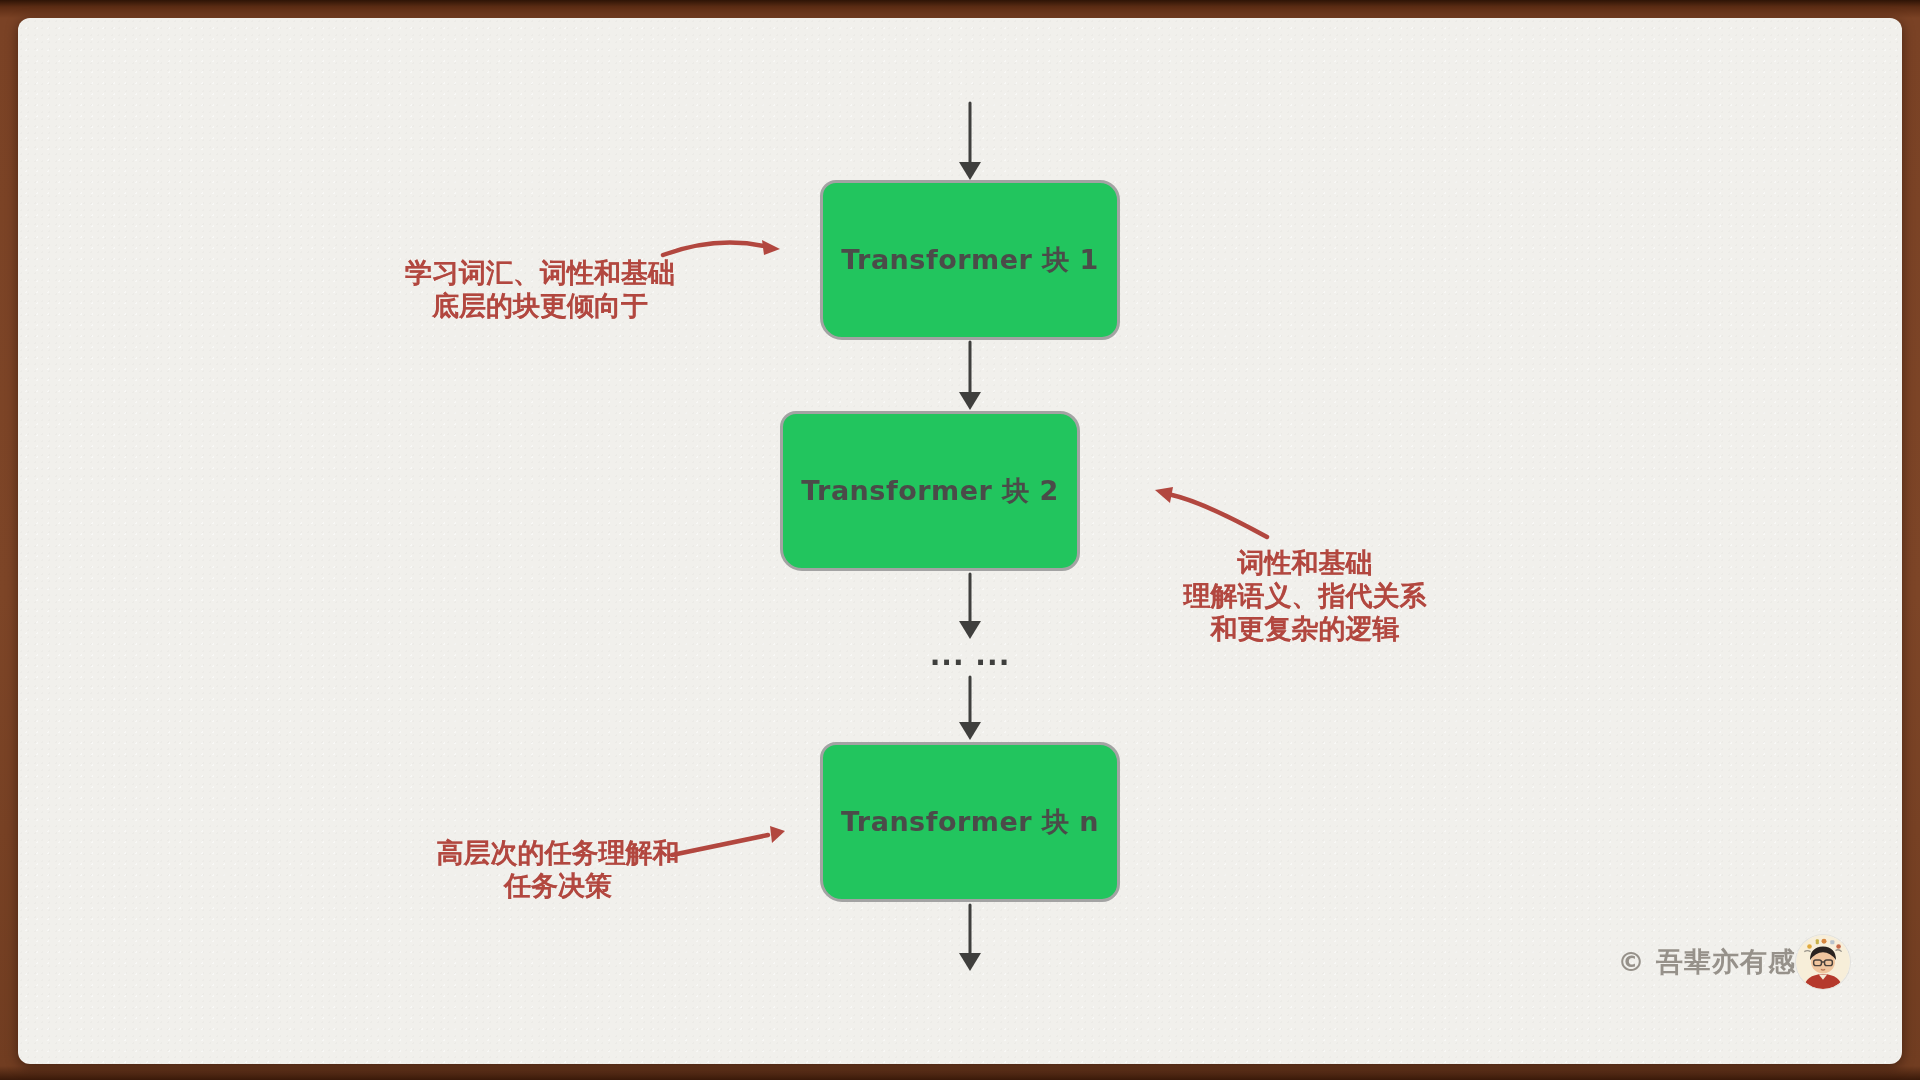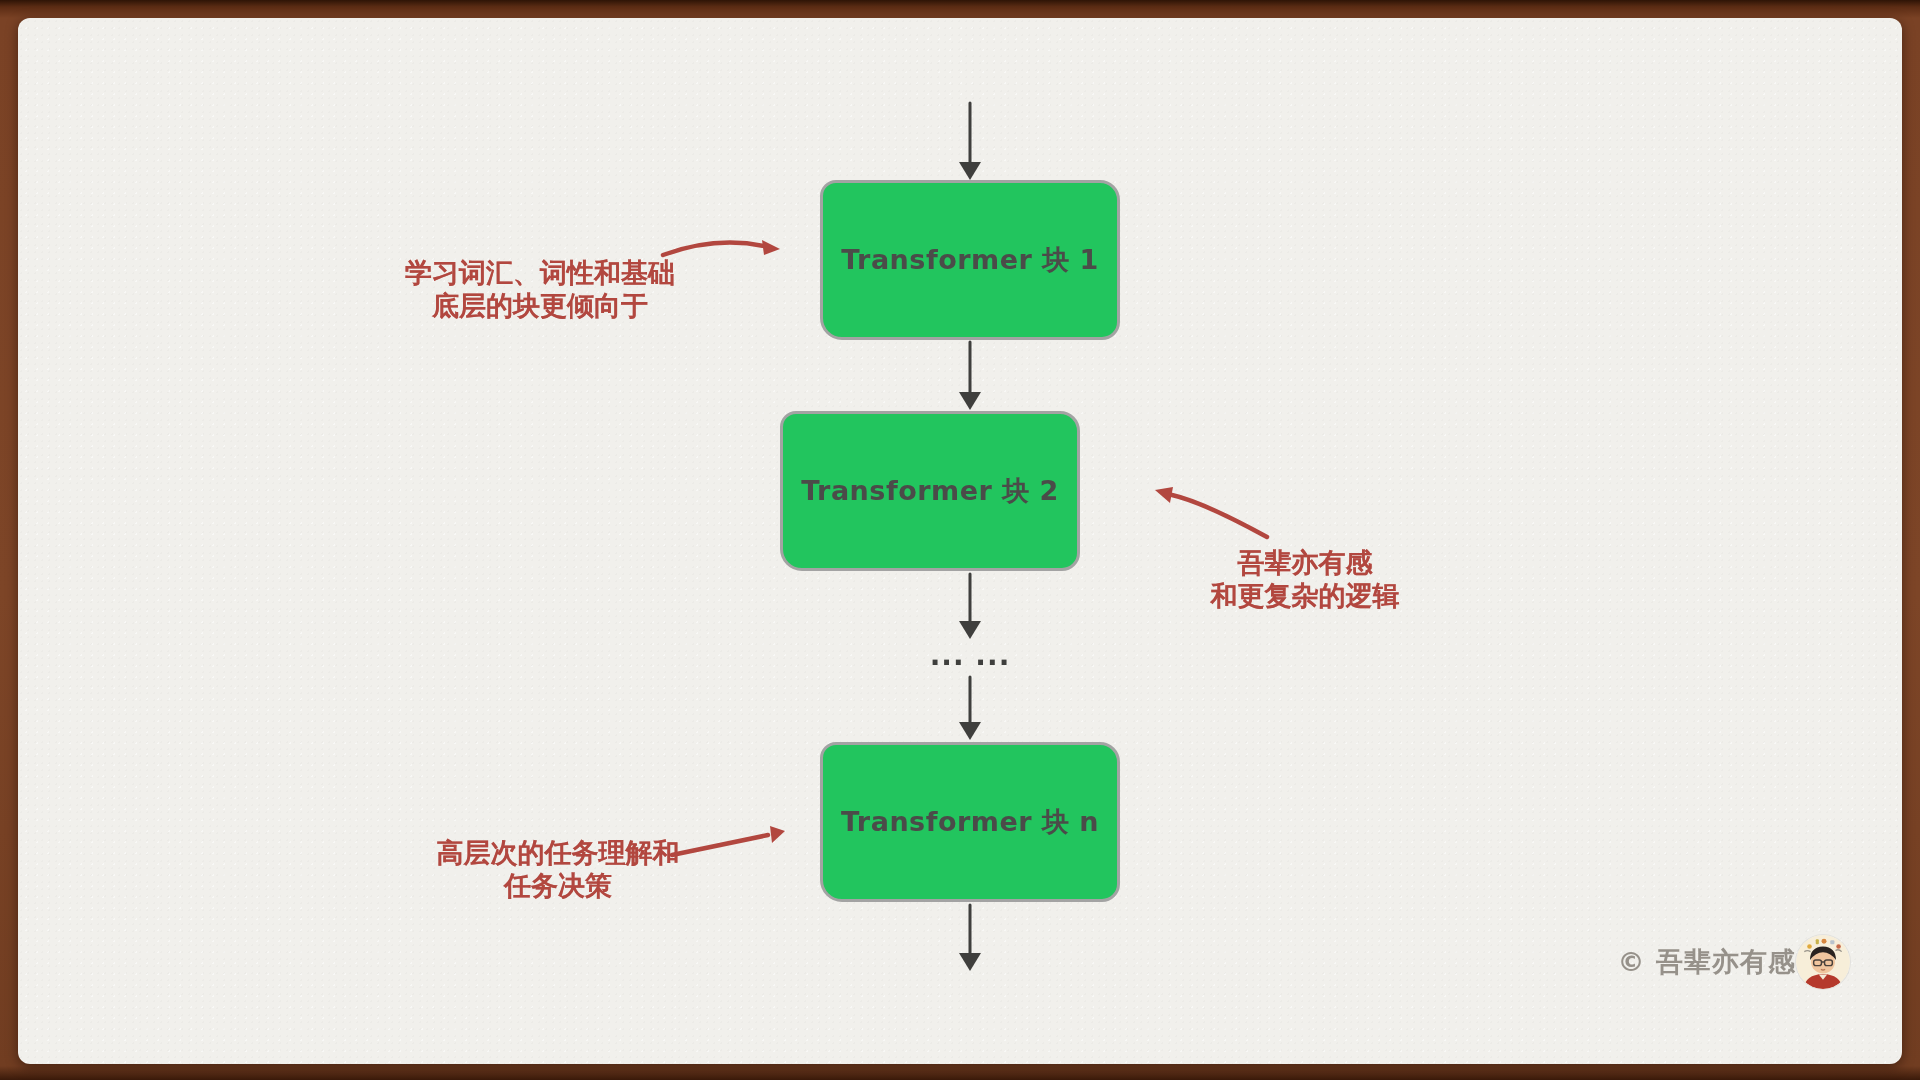--- a/index.html
+++ b/index.html
@@ -103,21 +103,22 @@
 </div>
 <div class="block block-n">
   <span class="block-label">Transformer 块 n</span>
 </div>
 
 <div class="note note-bottom-layers">
   <div>学习词汇、词性和基础</div>
   <div>底层的块更倾向于</div>
 </div>
 <div class="note note-middle-layers">
-  <div>吾辈亦有感</div>
+  <div>词性和基础</div>
+  <div>理解语义、指代关系</div>
   <div>和更复杂的逻辑</div>
 </div>
 <div class="note note-top-layers">
   <div>高层次的任务理解和</div>
   <div>任务决策</div>
 </div>
 
 <div class="footer">
   <span class="copyright">© 吾辈亦有感</span>
   <span class="avatar">

